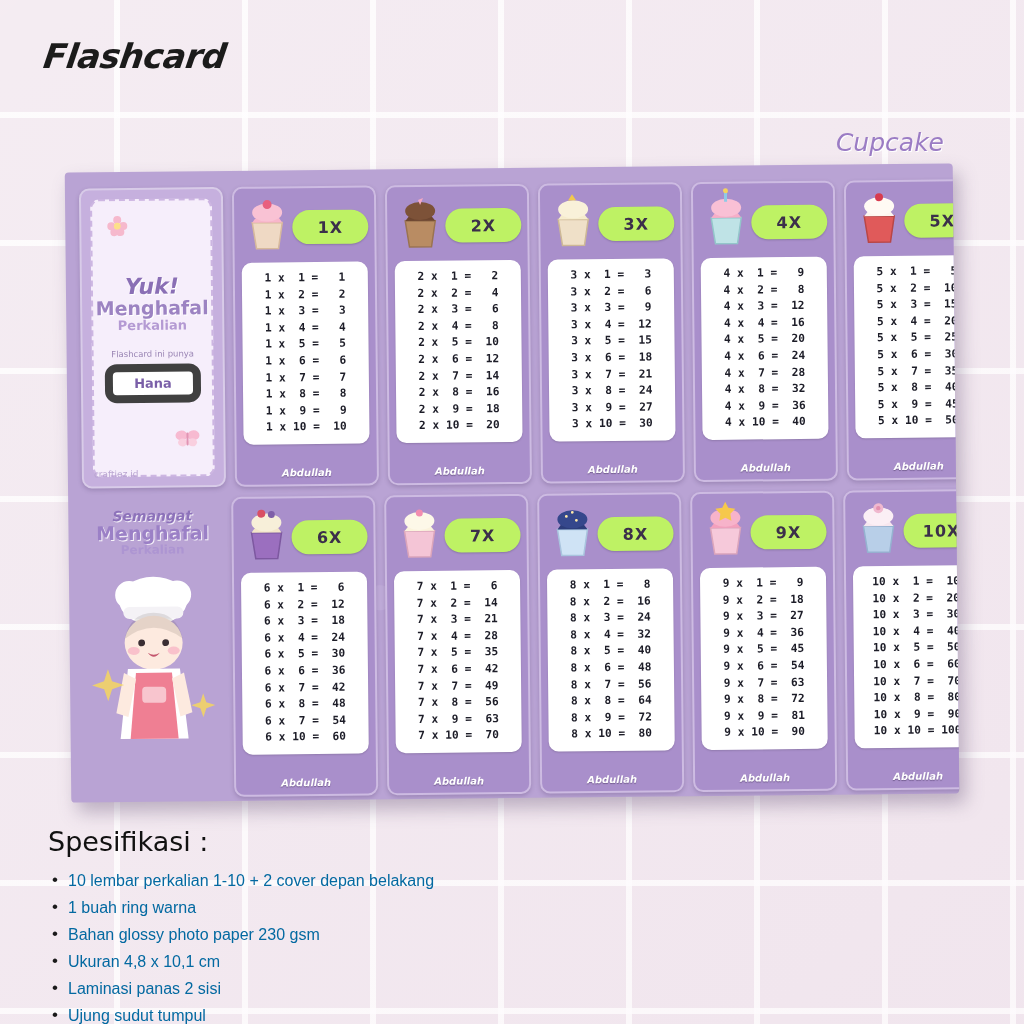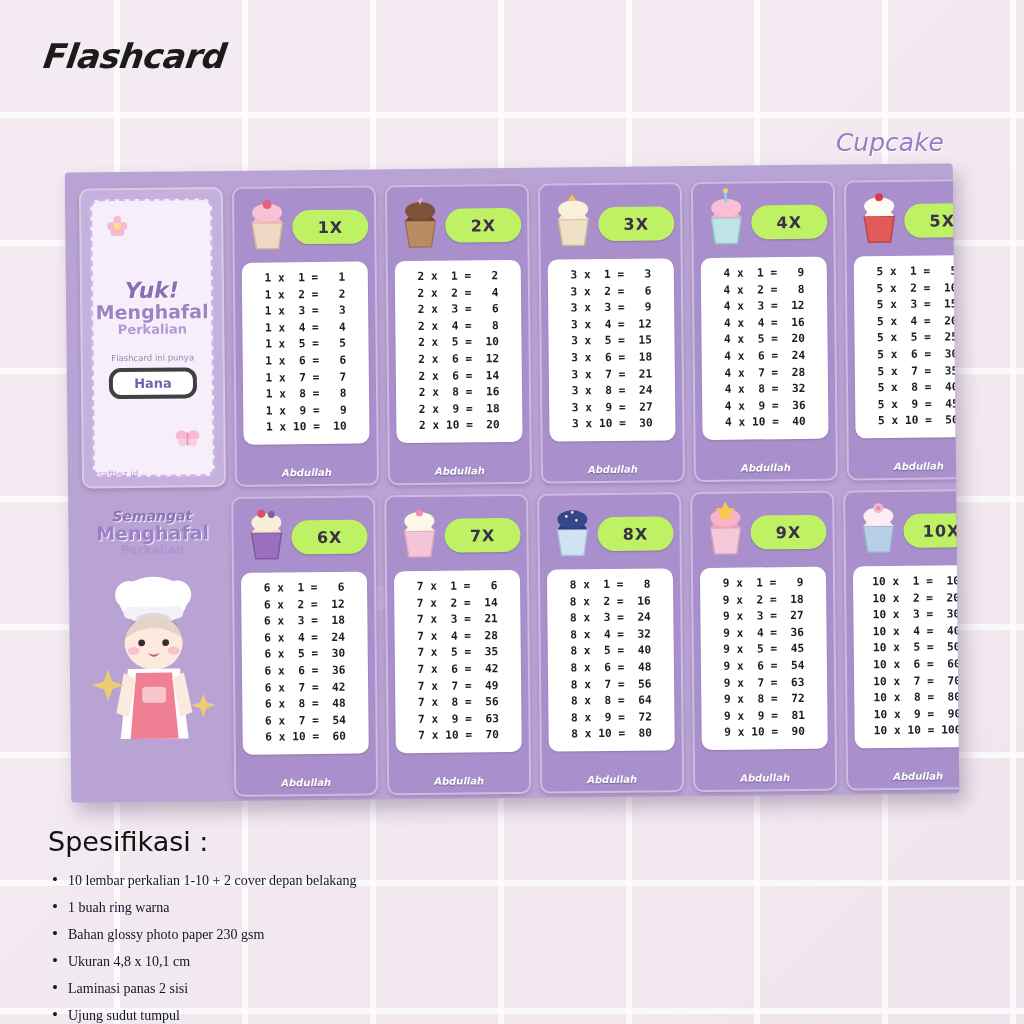--- a/index.html
+++ b/index.html
@@ -143,21 +143,21 @@
   .perk{
     font-family:"DejaVu Sans", sans-serif;
     font-size:13px;font-weight:bold;color:#b49ad3;margin-top:-1px;
   }
   .punya{
     font-family:"DejaVu Sans", sans-serif;
     font-size:8.5px;color:#9b86b5;margin-top:16px;
   }
   .namebox{
     margin-top:5px;width:80px;height:23px;border-radius:12px;
-    border:4px solid #404040;background:#fff;
+    border:8px solid #404040;background:#fff;
     display:flex;align-items:center;justify-content:center;
     font-family:"DejaVu Sans", sans-serif;
     font-size:13px;font-weight:bold;color:#7a5fa8;
   }
   .brand{
     position:absolute;left:10px;bottom:7px;
     font-family:"DejaVu Sans", sans-serif;
     font-size:9px;color:#b8a4d0;
   }
   .flower{position:absolute;left:14px;top:14px;}
@@ -185,22 +185,22 @@
   }
 
   
   .spec{position:absolute;left:48px;top:826px;width:700px;}
   .spec h2{
     margin:0 0 10px 0;
     font-family:"DejaVu Sans", sans-serif;
     font-size:27px;font-weight:normal;color:#111;
   }
   .spec li{
-    font-family:Liberation Serif, serif;
-    font-size:14px;color:#0f172a;line-height:27px;list-style:none;
+    font-family:Liberation Sans, sans-serif;
+    font-size:16px;color:#0369a1;line-height:27px;list-style:none;
     position:relative;padding-left:20px;
   }
   .spec li::before{
     content:"•";position:absolute;left:4px;top:-1px;font-size:17px;color:#1a1a1a;
   }
   .spec ul{margin:0;padding:0;}
 </style>
 </head>
 <body>
 
@@ -281,21 +281,21 @@
         </svg>
       </span>
       <div class="badge">2X</div>
       <div class="list">
         <div>2 x  1 =   2</div>
         <div>2 x  2 =   4</div>
         <div>2 x  3 =   6</div>
         <div>2 x  4 =   8</div>
         <div>2 x  5 =  10</div>
         <div>2 x  6 =  12</div>
-        <div>2 x  6 =  14</div>
+        <div>2 x  7 =  14</div>
         <div>2 x  8 =  16</div>
         <div>2 x  9 =  18</div>
         <div>2 x 10 =  20</div>
       </div>
       <div class="sig">Abdullah</div>
     </div>
 
     <div class="card">
       <span class="cupcake">
         <svg width="58" height="62" viewBox="0 0 58 62">

